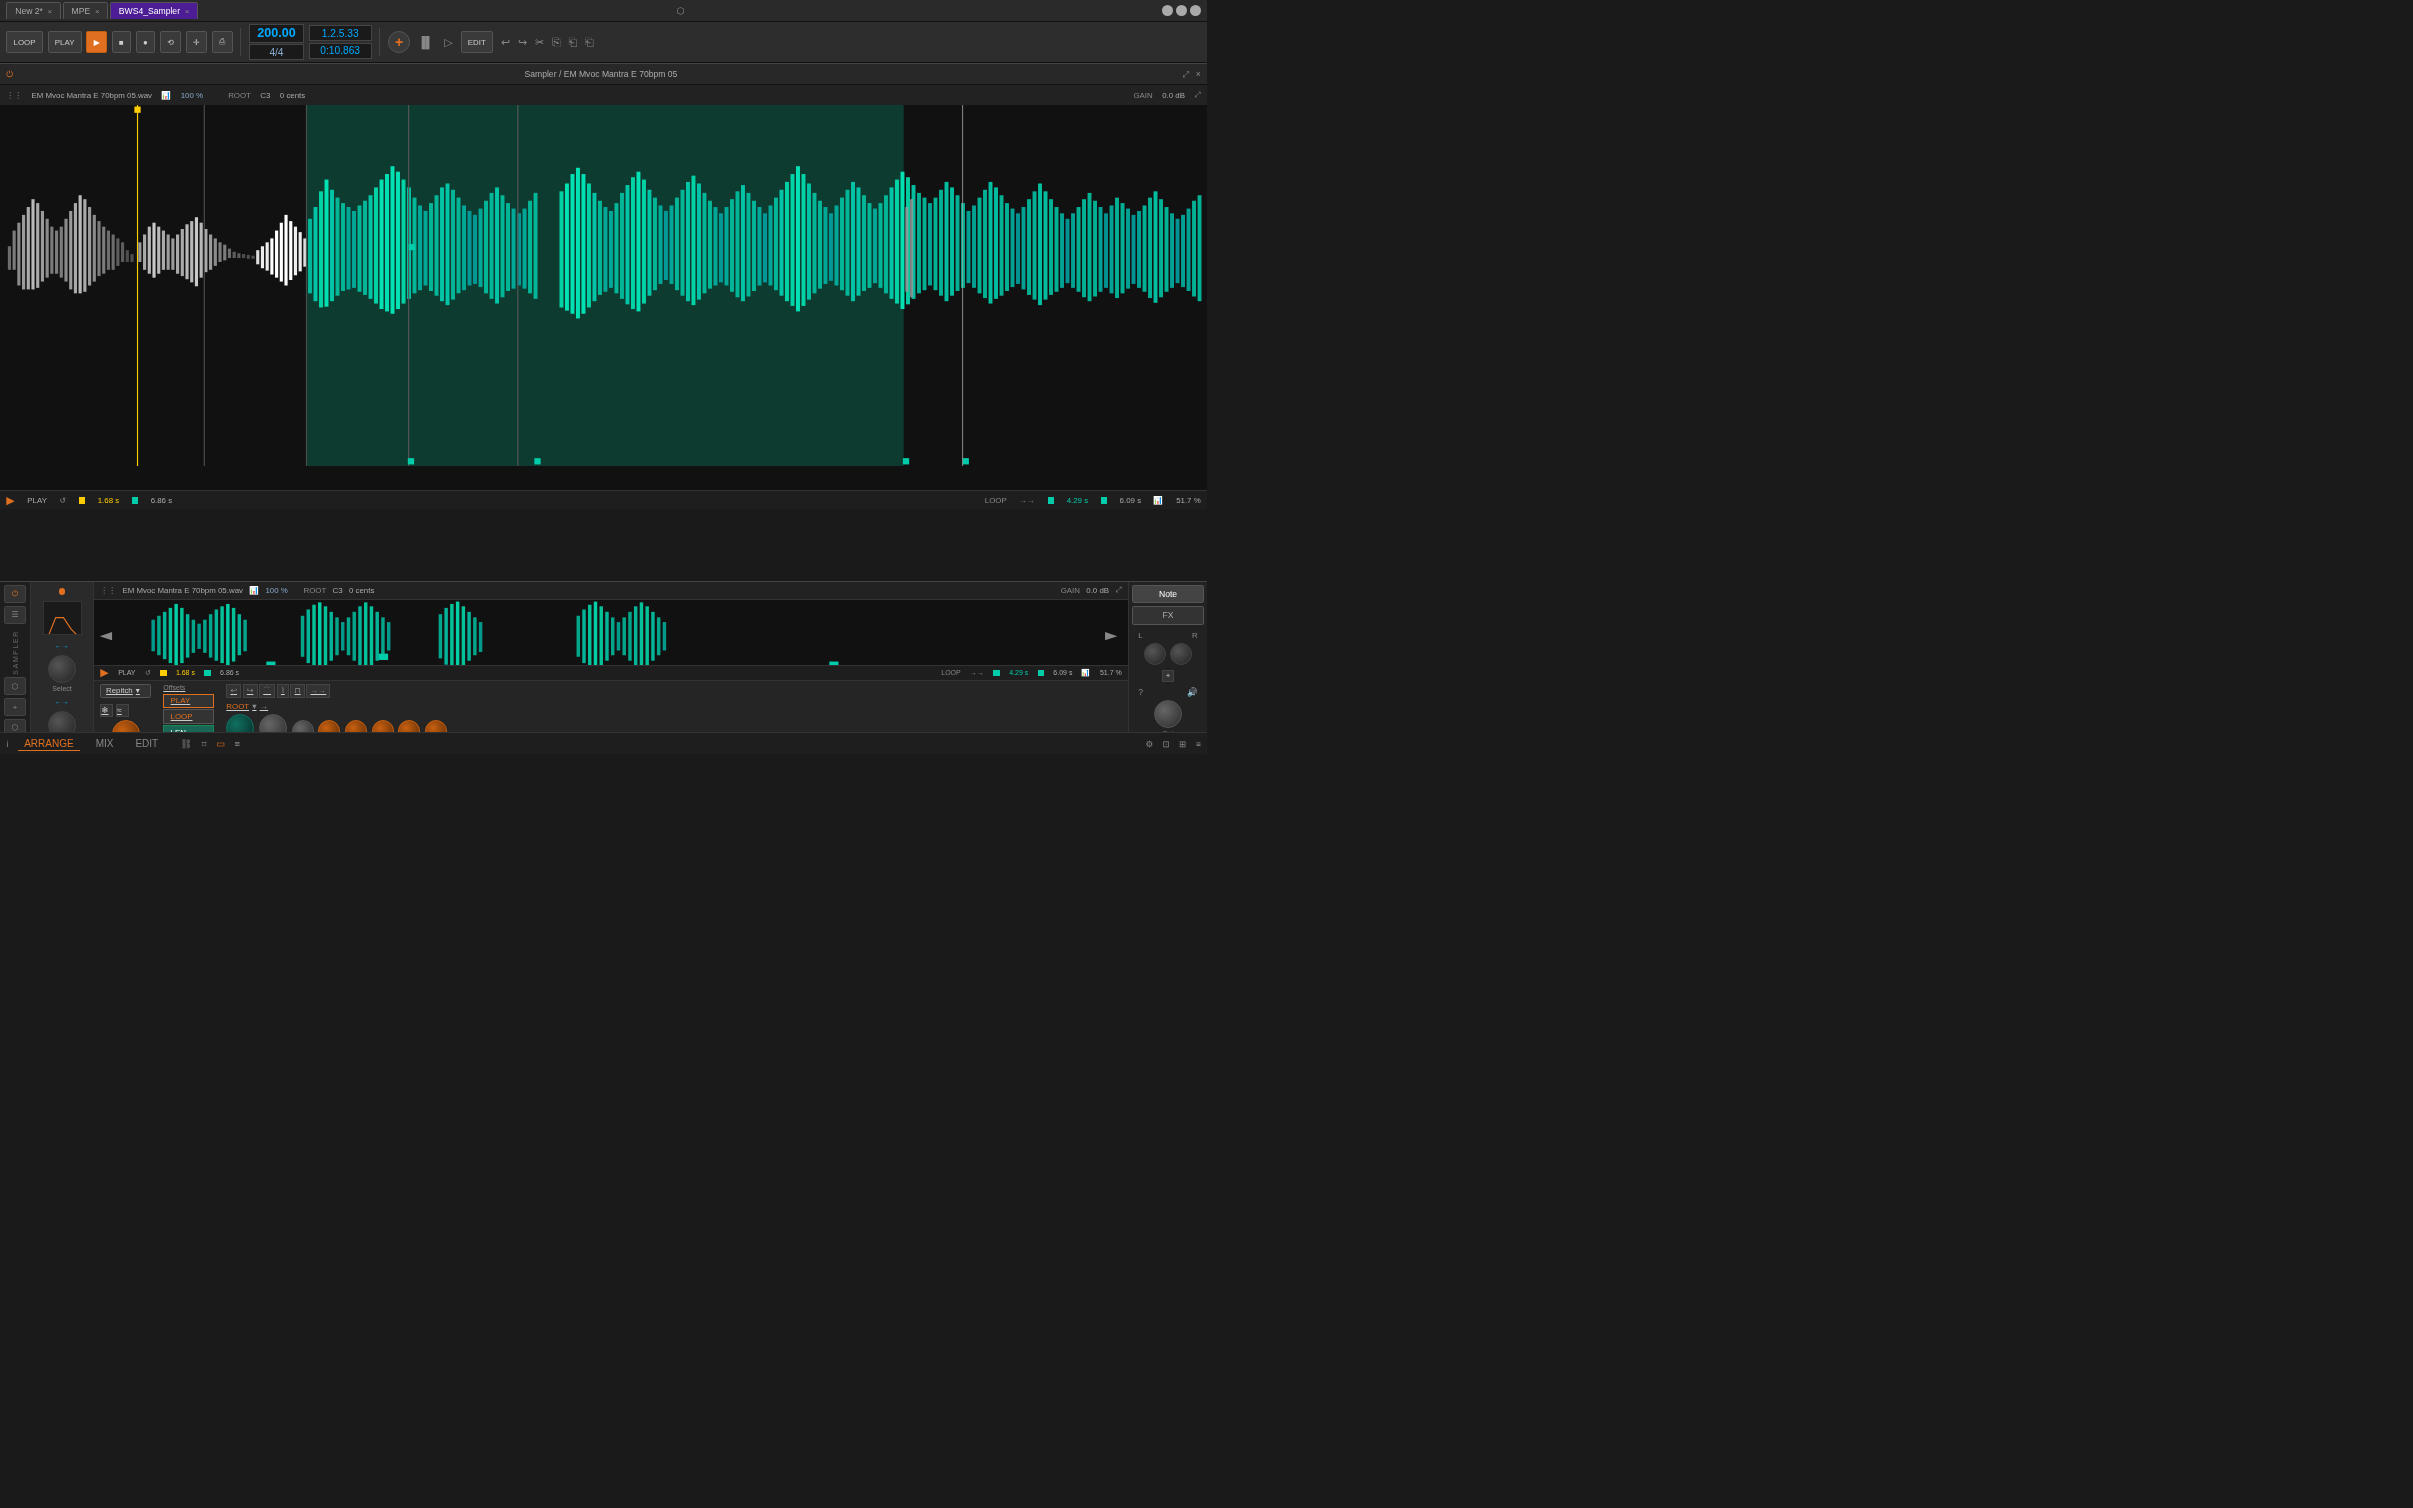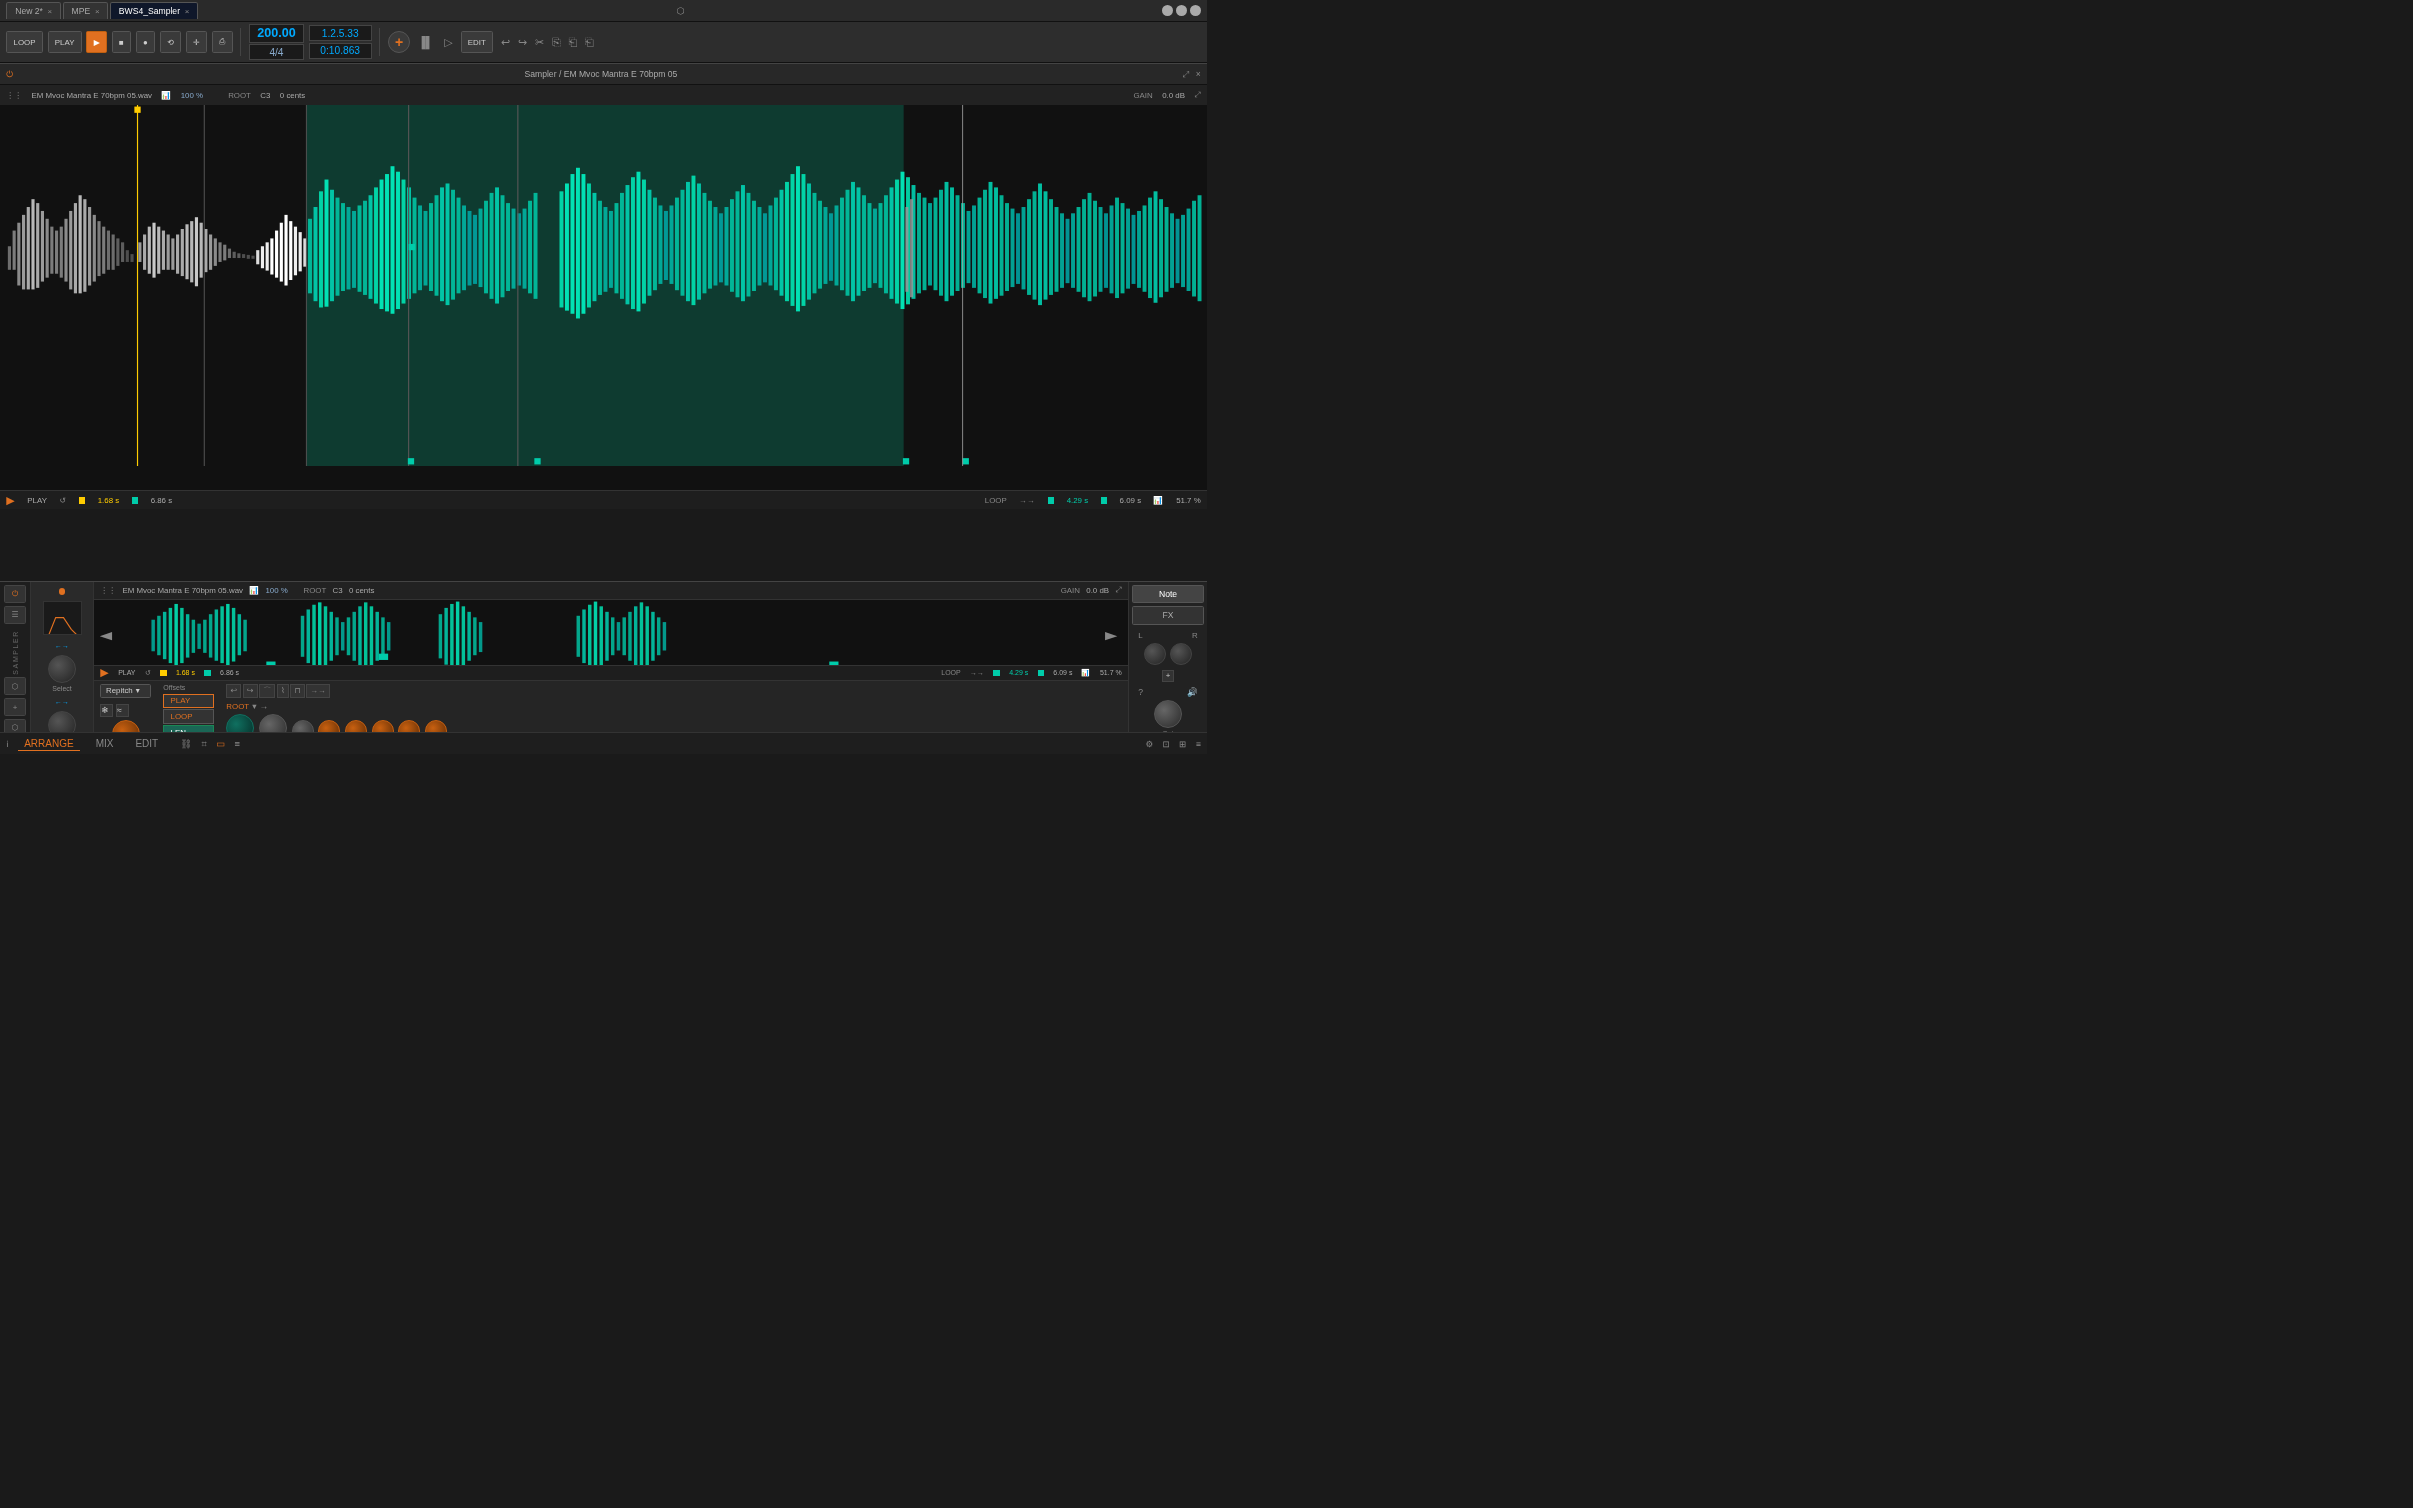--- a/index.html
+++ b/index.html
@@ -31,21 +31,21 @@
       font-size: 8.6px;
       color: #aaa;
       margin-right: 1.6px;
       display: flex;
       align-items: center;
       gap: 4.7px;
       cursor: pointer;
       border-radius: 2.4px 2.4px 0 0;
     }
     .tab.active {
-      background: #0f172a;
+      background: #4c1d95;
       color: #fff;
     }
     .tab-close {
       color: #888;
       font-size: 7.9px;
     }
     .title-center {
       flex: 1;
       text-align: center;
       color: #888;
@@ -322,20 +322,21 @@
       gap: 9.4px;
       font-size: 7px;
       color: #888;
       border-bottom: 0.8px solid #333;
     }
 
     .sampler-controls-row {
       display: flex;
       height: 79px;
       overflow: hidden;
+      text-decoration: underline;
     }
 
     .repitch-section {
       display: flex;
       flex-direction: column;
       padding: 3.1px 6.3px;
       gap: 3.1px;
       min-width: 63px;
     }
 

